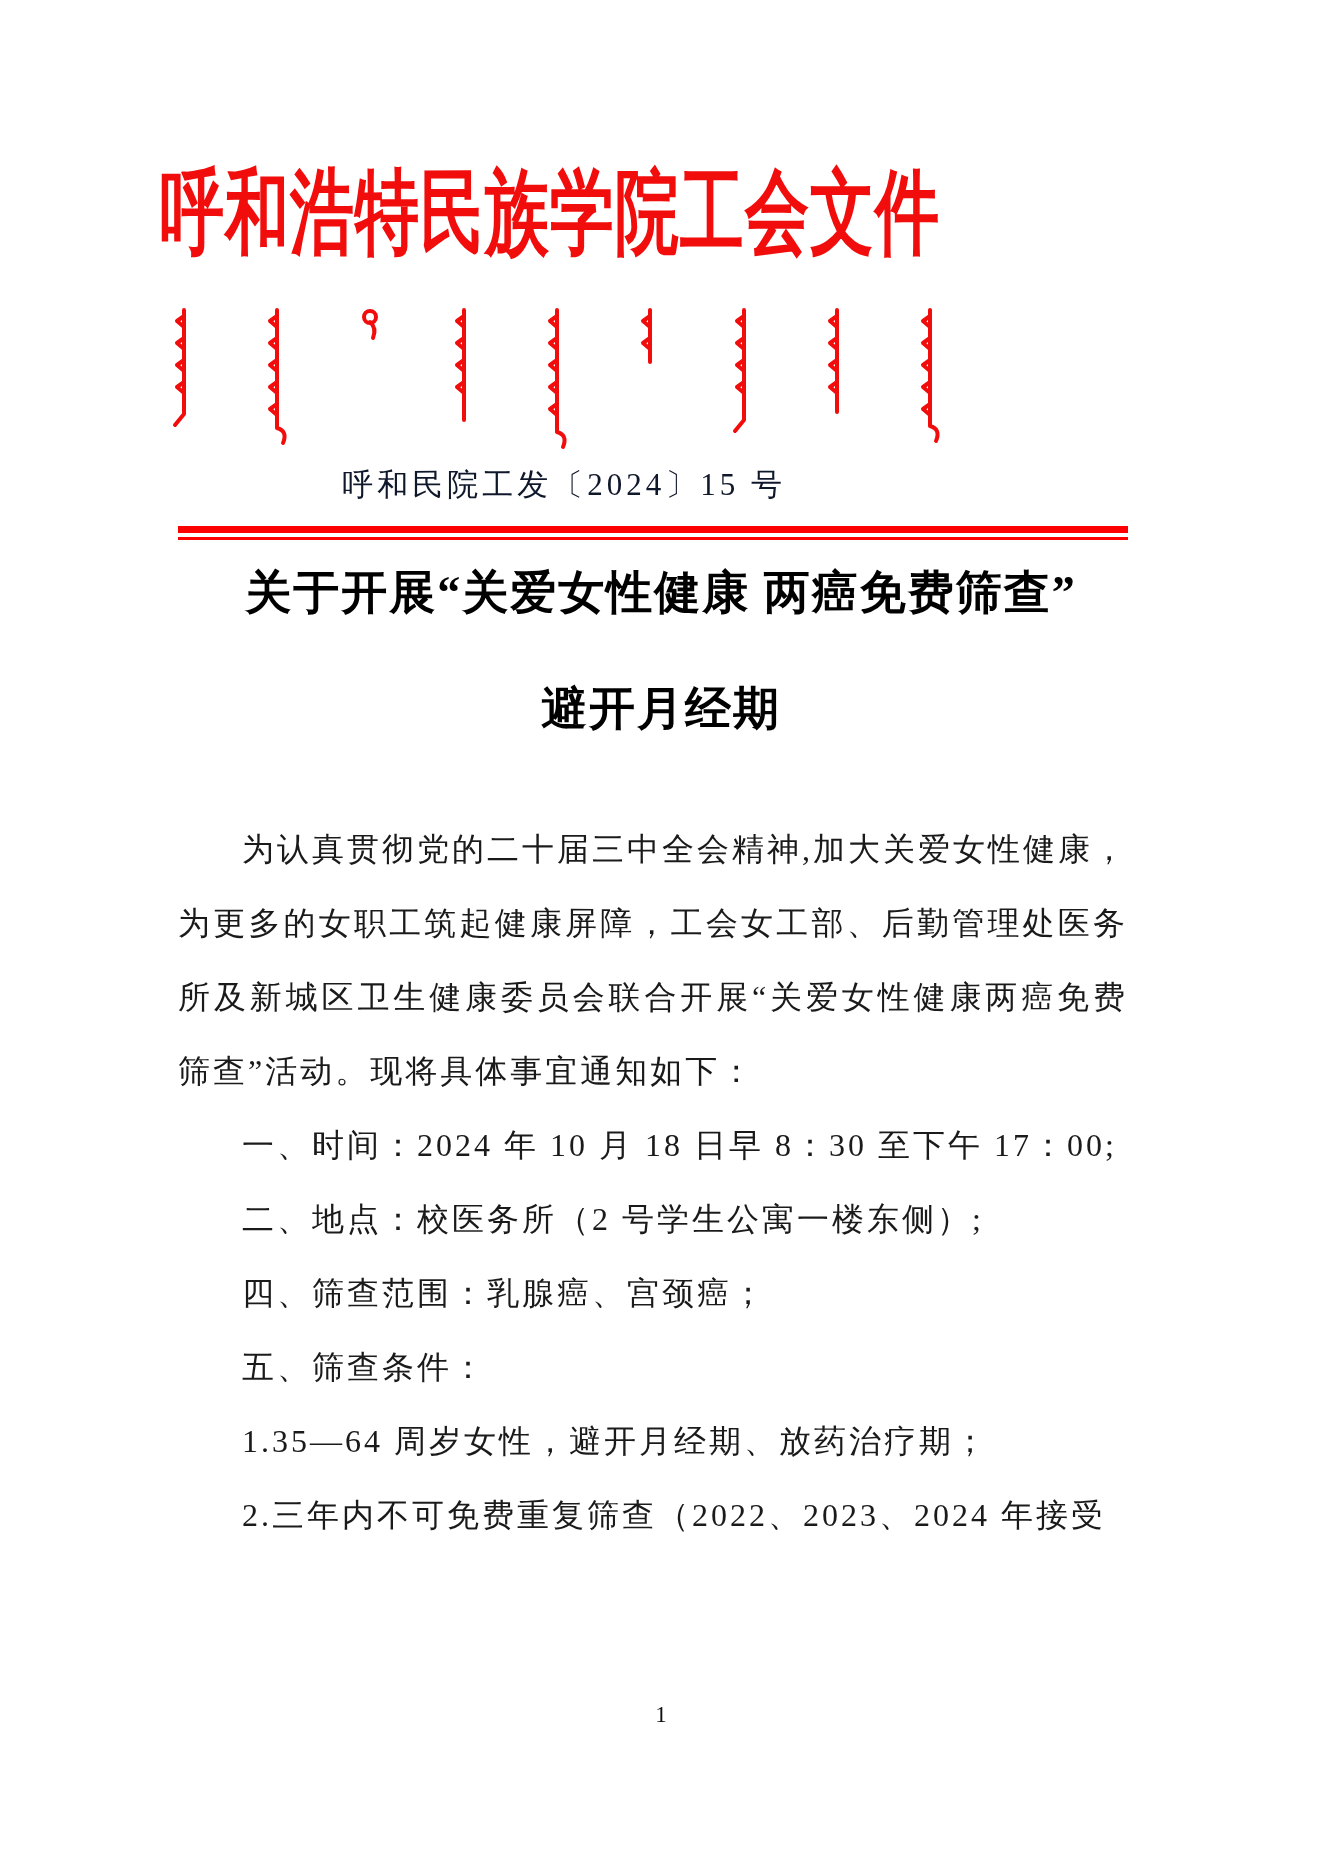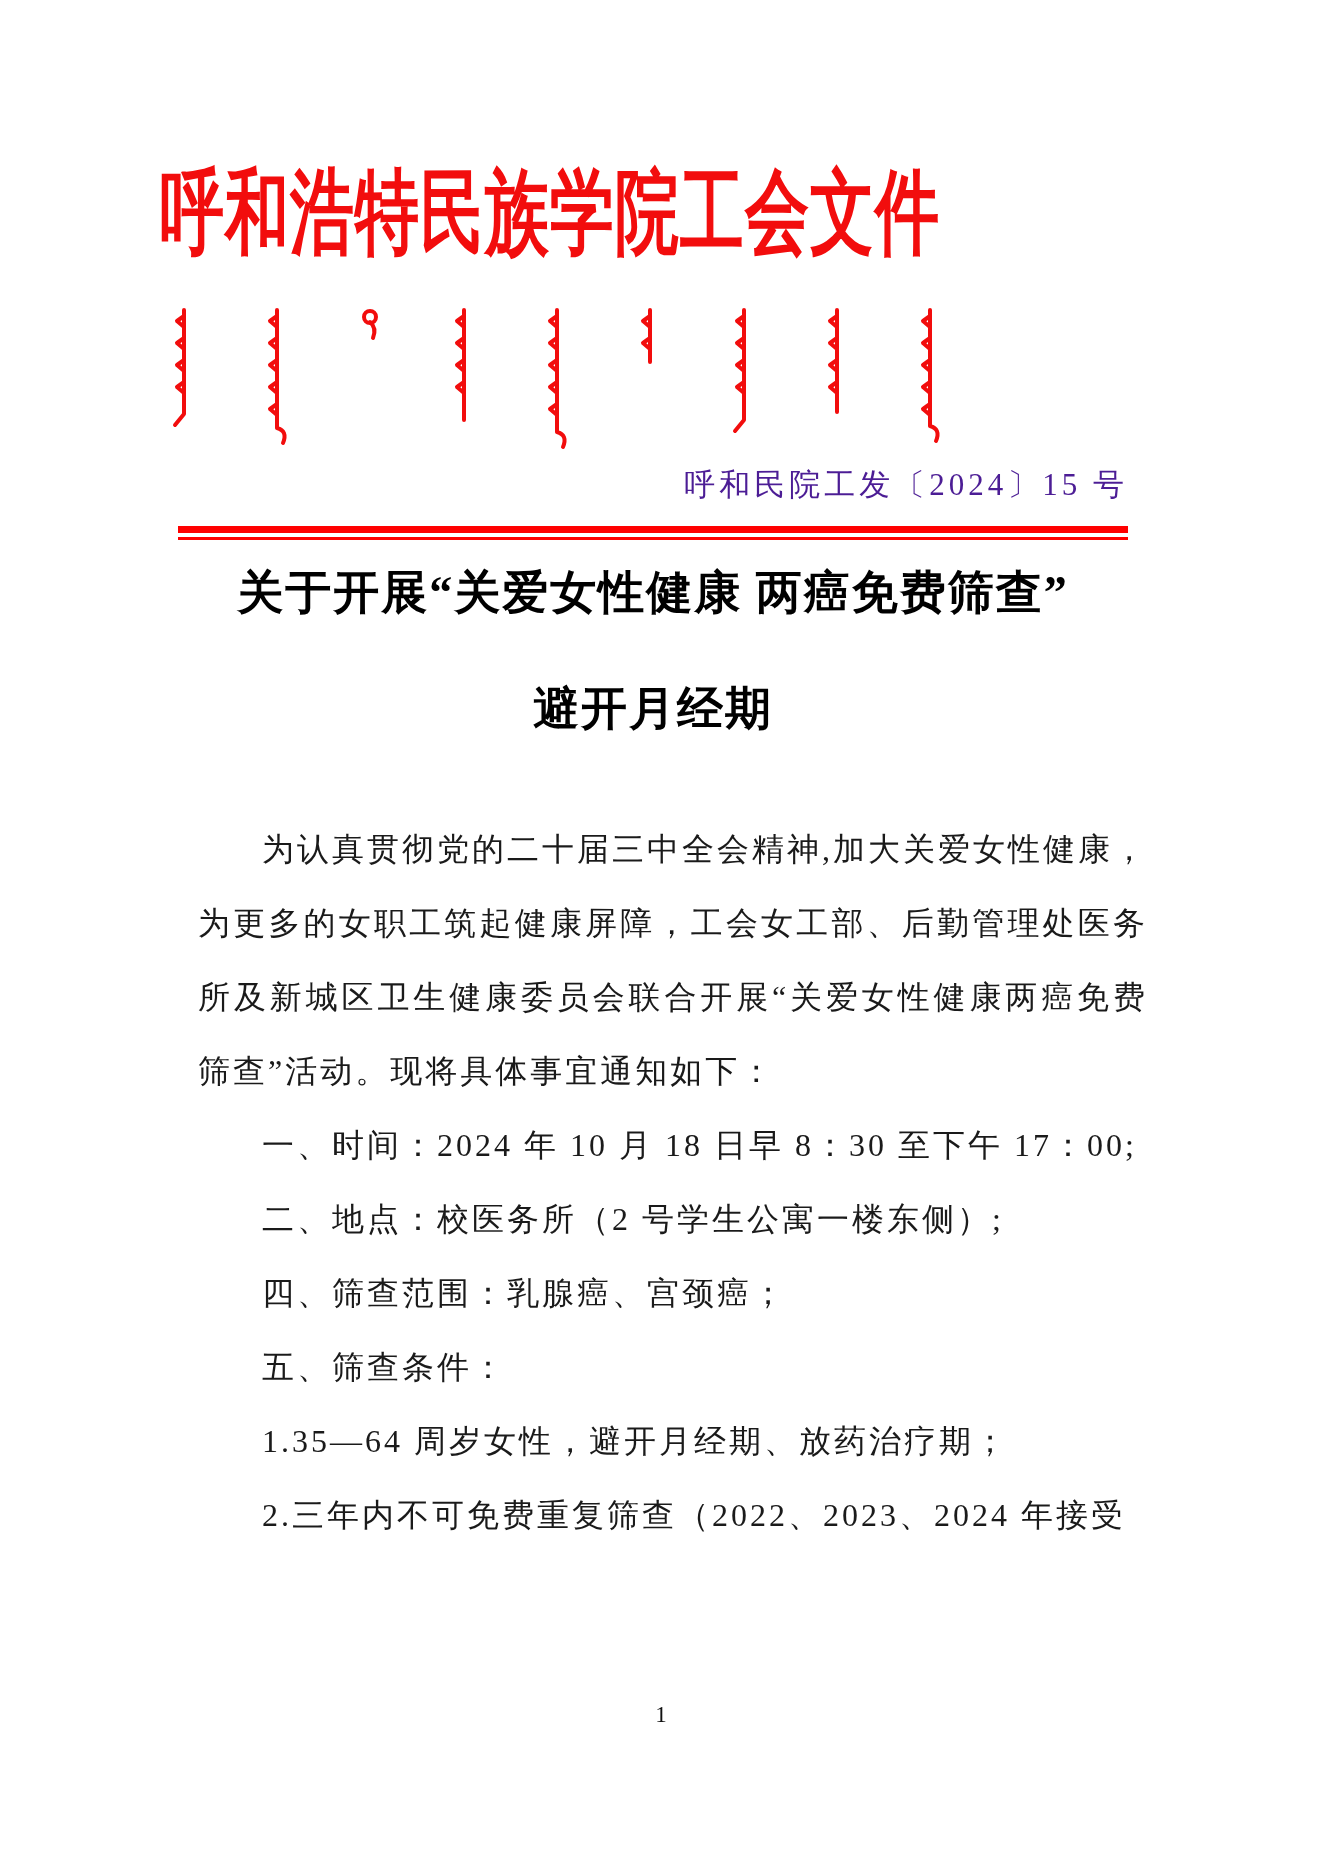--- a/index.html
+++ b/index.html
@@ -18,43 +18,42 @@
     transform:scaleY(1.45);transform-origin:center top;
     font-family:"Liberation Serif","DejaVu Serif",serif;
   }
   .mongolian{
     position:absolute;top:308px;left:172px;width:772px;
     display:flex;justify-content:space-between;align-items:flex-start;
   }
   .mongolian svg{display:block;}
   .doc-number{
     position:absolute;top:464px;left:0;width:1128px;
-    text-align:right;font-size:31px;color:#4c1d95;letter-spacing:4px;
+    text-align:center;font-size:31px;color:#0f172a;letter-spacing:4px;
   }
   .rule-thick{
     position:absolute;top:526px;left:178px;width:950px;height:7px;
     background:#ff0000;
   }
   .rule-thin{
     position:absolute;top:537px;left:178px;width:950px;height:3px;
     background:#ff0000;
   }
   .notice-title{
-    position:absolute;left:53px;width:1200px;
+    position:absolute;left:61px;width:1200px;
     text-align:center;font-size:46px;font-weight:900;color:#000;
     letter-spacing:2px;
     font-family:"Liberation Serif","DejaVu Serif",serif;
   }
   .notice-title.l1{top:562px;}
   .notice-title.l2{top:678px;}
   .body-text{
     position:absolute;top:812px;left:178px;width:950px;
     font-size:32px;color:#1a1a1a;letter-spacing:3px;
     text-align:justify;
-    margin-left:20px;
   }
   .body-text p{
     margin:0;line-height:74px;text-indent:2em;
   }
   .page-number{
     position:absolute;top:1702px;left:0;width:1322px;
     text-align:center;font-size:23px;color:#111;
   }
 </style>
 </head>

